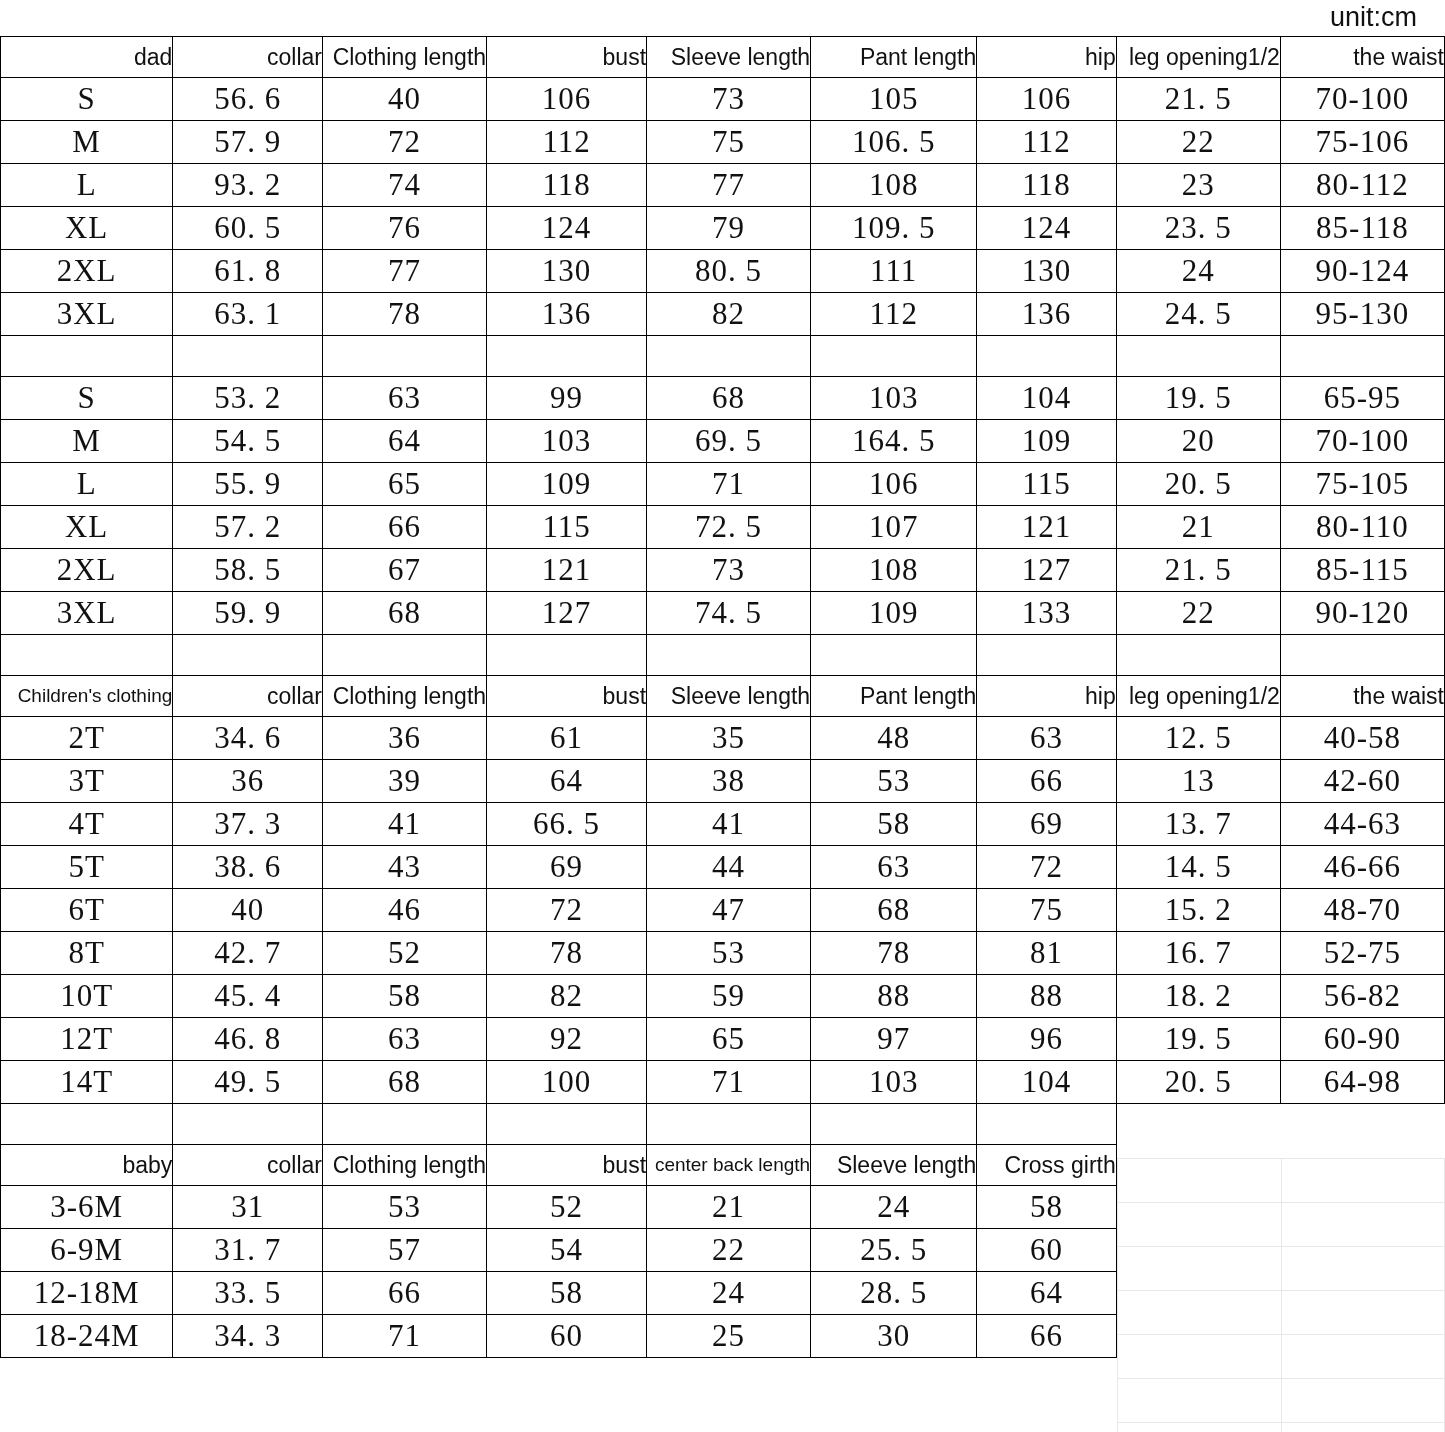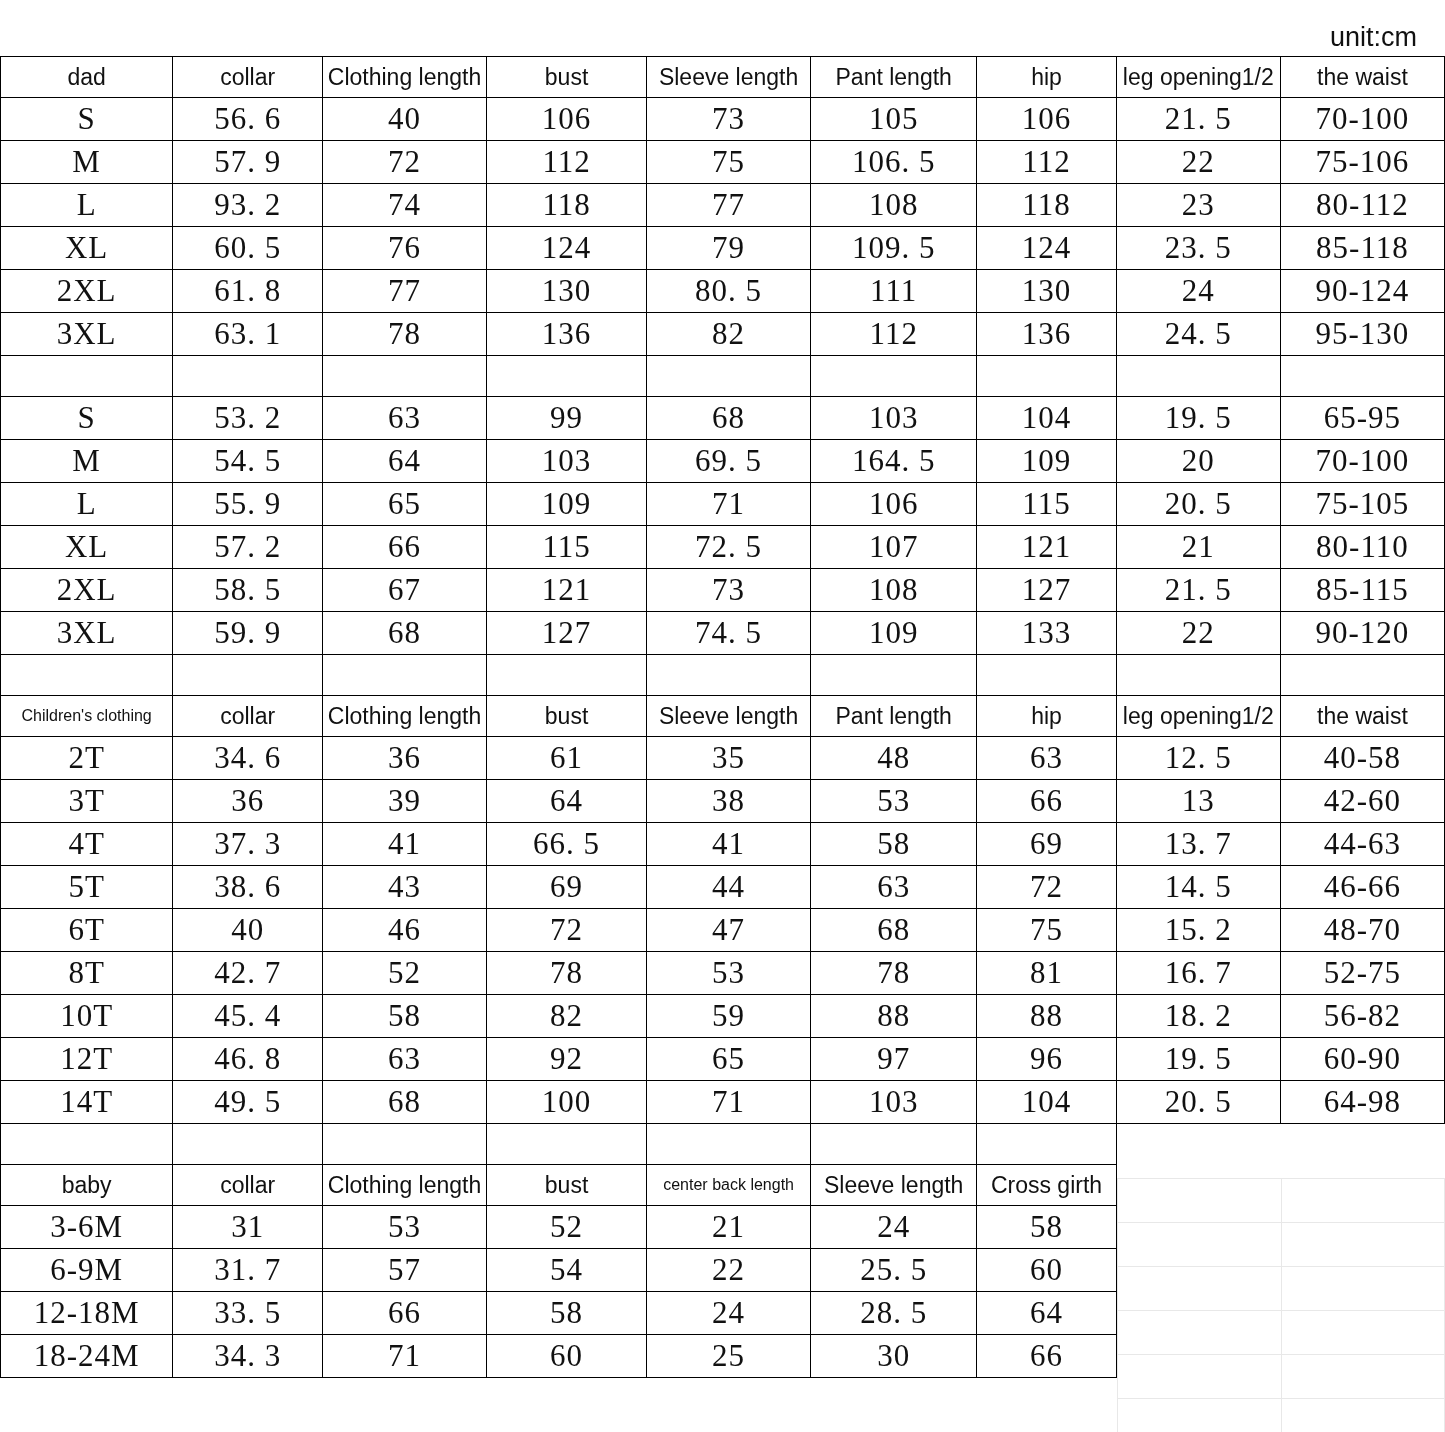--- a/index.html
+++ b/index.html
@@ -20,21 +20,20 @@
     height: 1432px;
     box-sizing: border-box;
   }
   .unit-line {
     text-align: right;
     font-size: 27px;
     font-family: "Liberation Sans", sans-serif;
     letter-spacing: 0px;
     padding: 2px 28px 3px 0;
     color: #111;
-    margin-top: 20px;
   }
   table.size-table {
     border-collapse: collapse;
     table-layout: fixed;
     width: 1445px;
   }
   table.size-table td {
     border: 1px solid #000000;
     text-align: center;
     vertical-align: middle;
@@ -55,23 +54,24 @@
   col.c6 { width: 136px; }
   col.c7 { width: 160px; }
   col.c8 { width: 160px; }
 
   
   tr.hdr td {
     font-size: 23px;
     font-family: "Liberation Sans", sans-serif;
     height: 40px;
     letter-spacing: 0px;
+    text-align: right;
   }
   tr.hdr td.tiny {
-    font-size: 16px;
+    font-size: 19px;
   }
   
   tr.spacer td {
     height: 40px;
     border-left: 1px solid #000;
     border-right: 1px solid #000;
     border-top: 1px solid #000;
     border-bottom: 1px solid #000;
   }
   tr.spacer td.nb {

